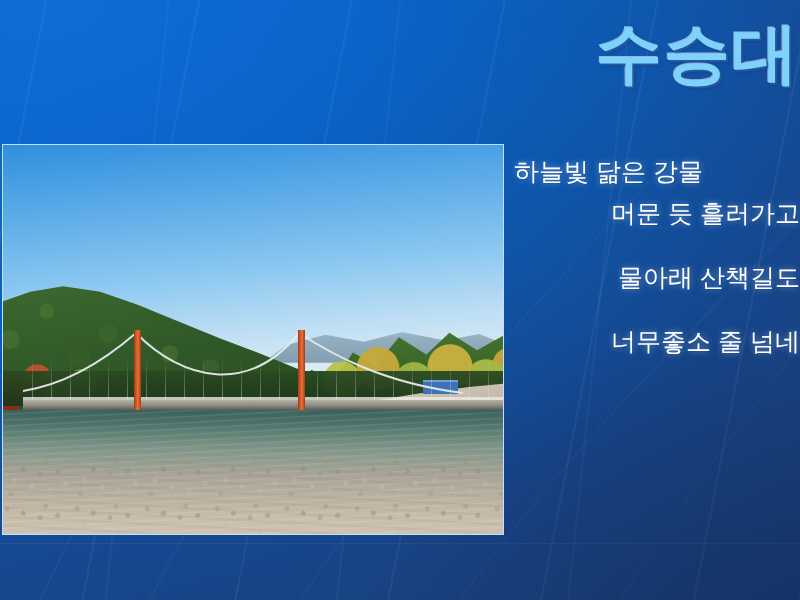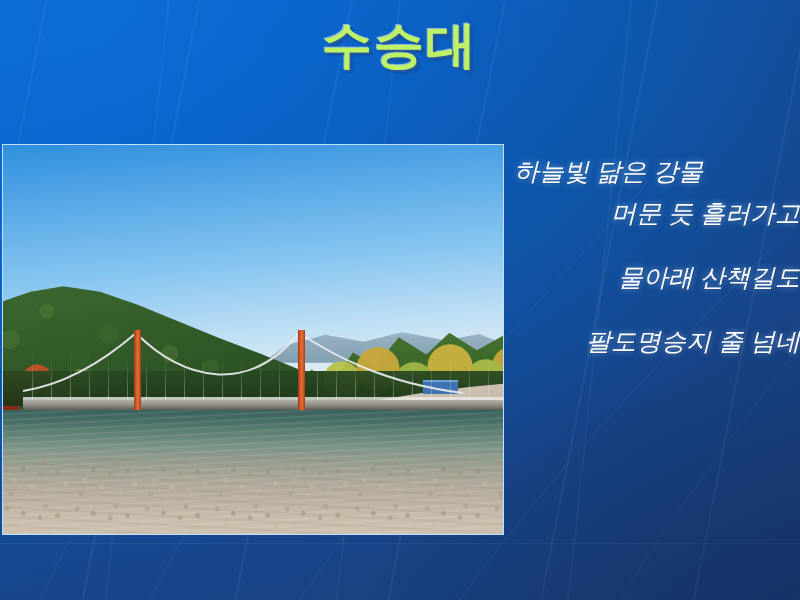--- a/index.html
+++ b/index.html
@@ -81,26 +81,26 @@
     background: radial-gradient(ellipse at 100% 100%, rgba(10,30,70,0.42) 0%, rgba(10,30,70,0.0) 70%);
     pointer-events: none;
   }
 
   
   .title {
     position: absolute;
     left: 0;
     top: 18px;
     width: 800px;
-    text-align: center;
-    font-size: 50px;
+    text-align: right;
+    font-size: 66px;
     line-height: 1.08;
     font-weight: bold;
     letter-spacing: 2px;
-    color: #bef264;
+    color: #7dd3fc;
     text-shadow:
        2px 2px 0 rgba(40,90,160,0.85),
        3px 3px 2px rgba(20,60,130,0.55),
       -1px -1px 0 rgba(255,255,255,0.55);
   }
 
   
   .photo {
     position: absolute;
     left: 2px;
@@ -300,21 +300,21 @@
     width: 294px;
     color: #ffffff;
     font-size: 25px;
     line-height: 42px;
     font-weight: normal;
     letter-spacing: 0px;
     text-shadow:
       0 0 6px rgba(190,225,255,0.55),
       1px 1px 1px rgba(20,50,100,0.5);
   }
-  .stanza { margin-bottom: 22px; font-style: italic; }
+  .stanza { margin-bottom: 22px; }
   .stanza .l1 { text-align: left;  padding-left: 8px;  white-space: nowrap; }
   .stanza .l2 { text-align: right;  padding-left: 28px; white-space: nowrap; }
 </style>
 </head>
 <body>
 
 <div id="slide">
 
   <div class="bg-base"></div>
   <div class="bg-base2"></div>
@@ -369,17 +369,17 @@
 
   <div class="poem">
     <div class="stanza">
       <div class="l1">하늘빛 닮은 강물</div>
       <div class="l2">머문 듯 흘러가고</div>
     </div>
     <div class="stanza">
       <div class="l2">물아래 산책길도</div>
     </div>
     <div class="stanza">
-      <div class="l2">팔도명승지 줄 넘네</div>
+      <div class="l2">너무좋소 줄 넘네</div>
     </div>
   </div>
 
 </div>
 
 </body></html>

